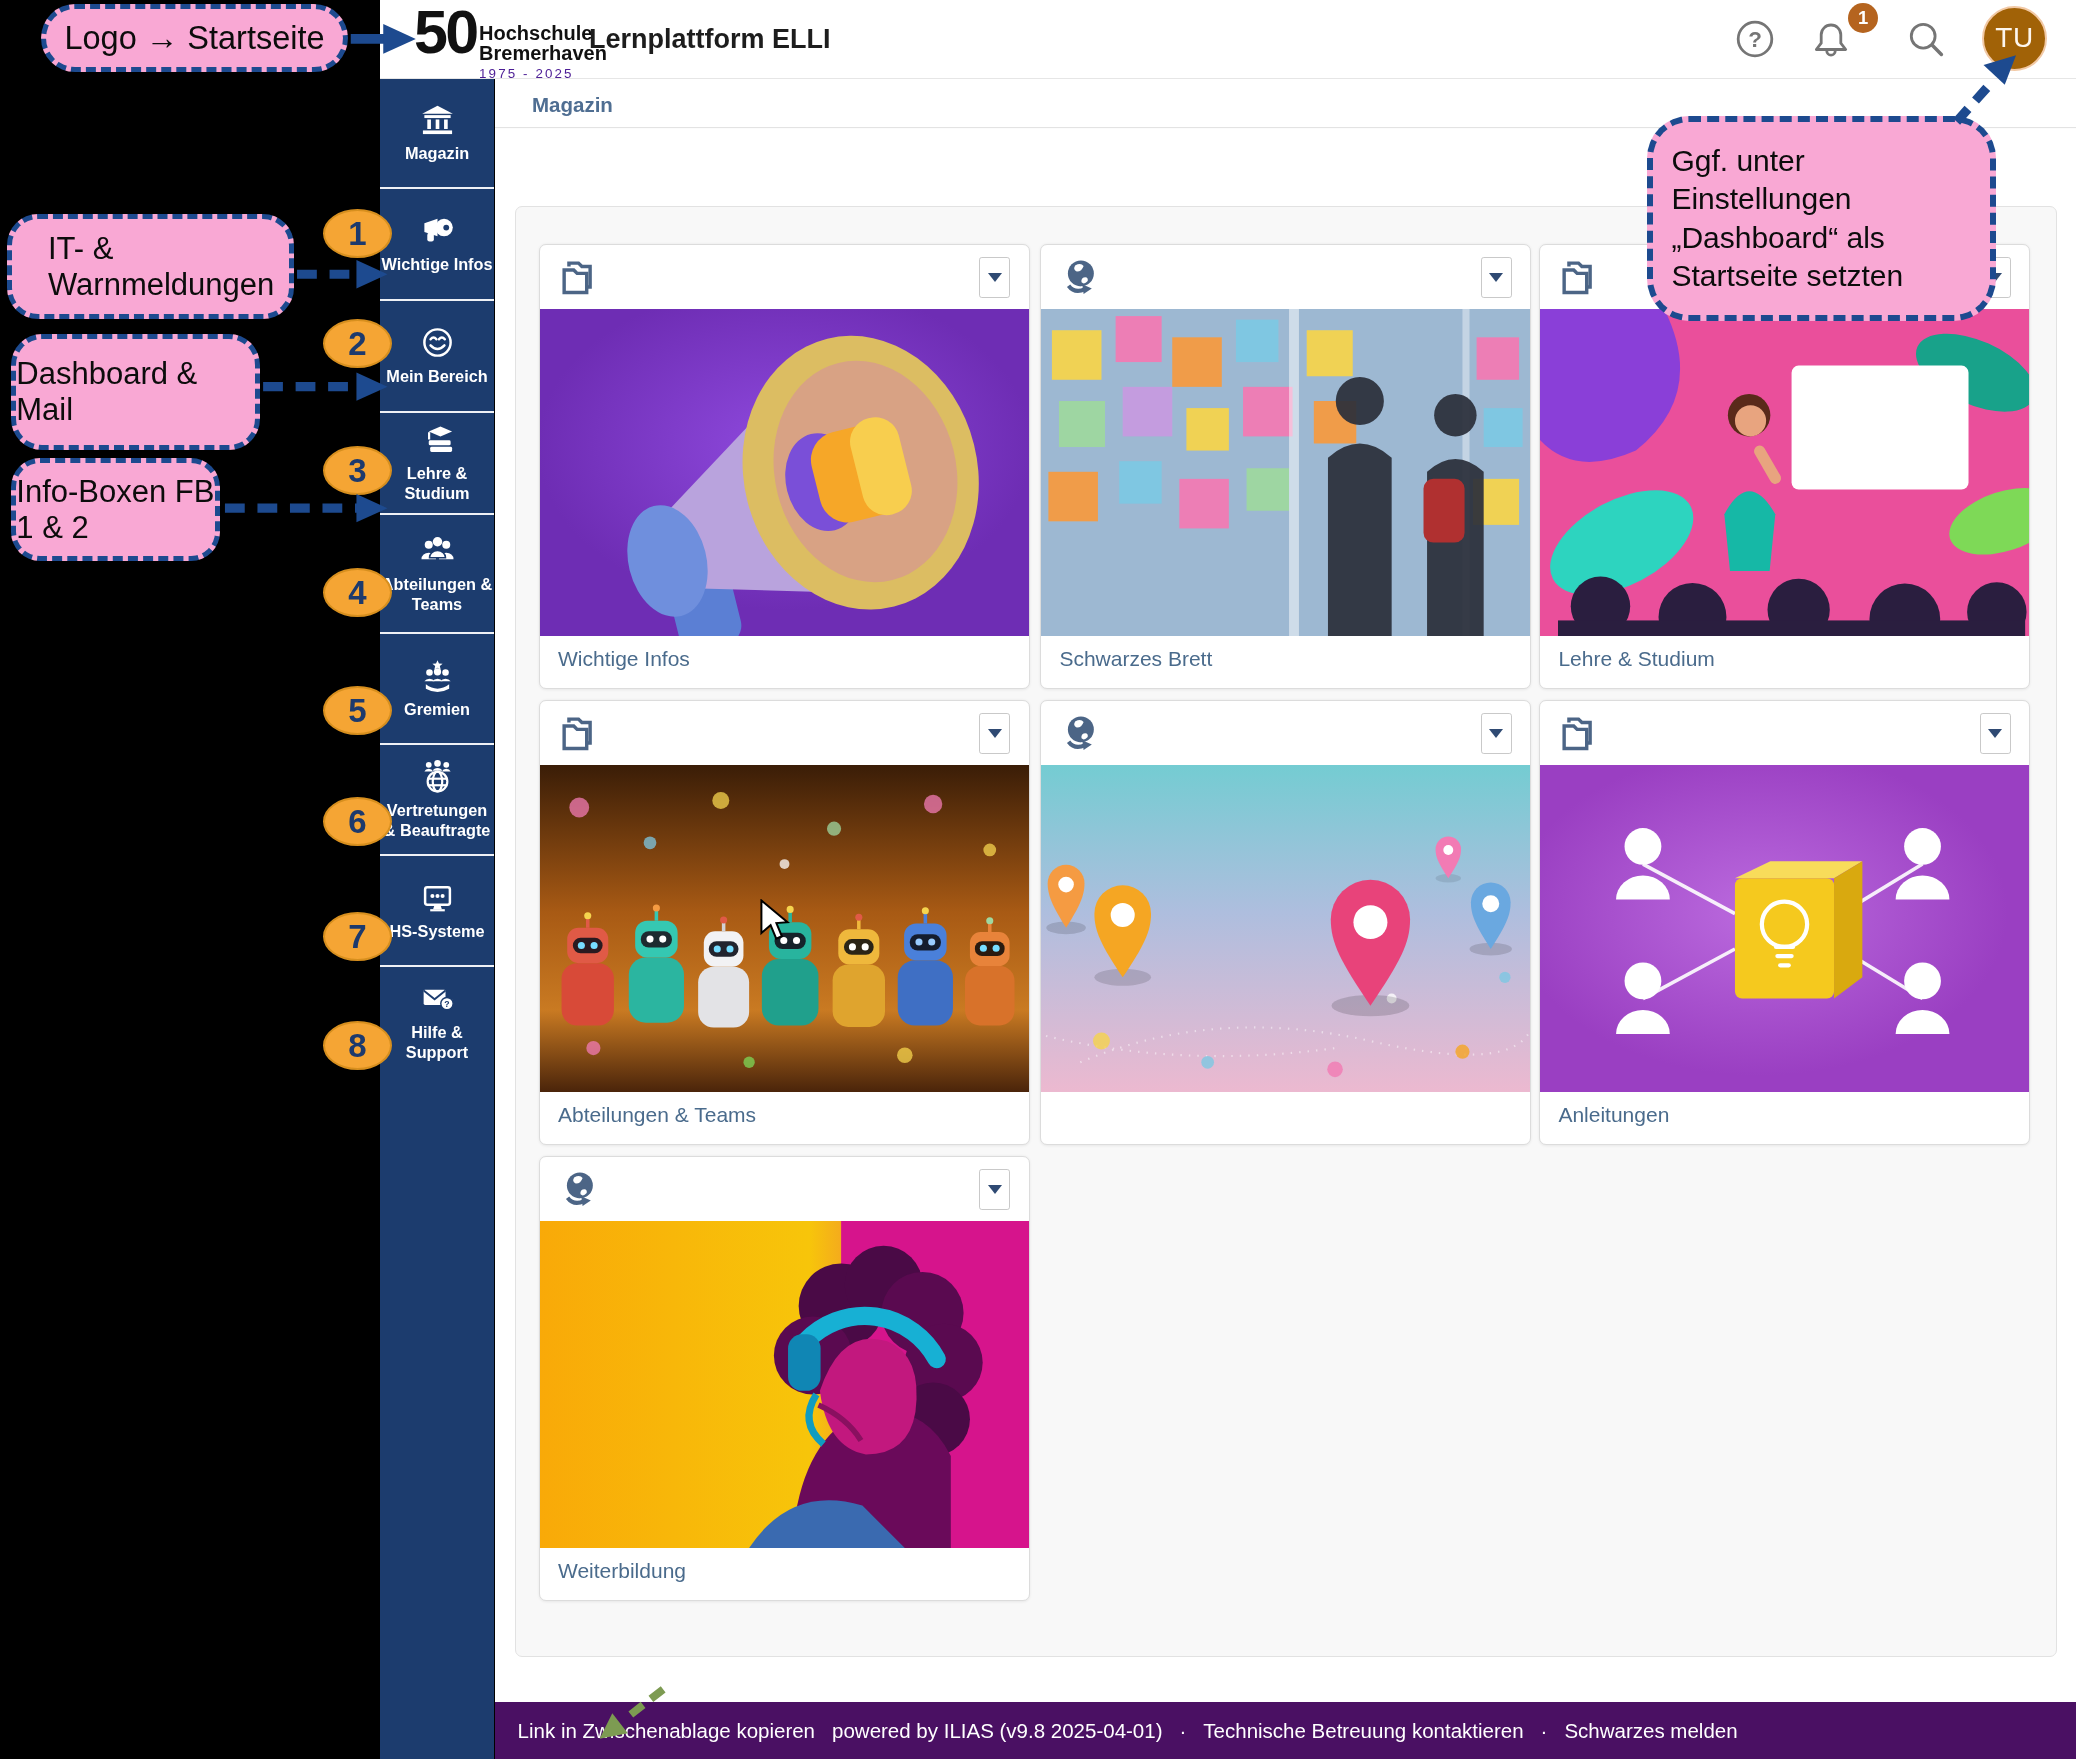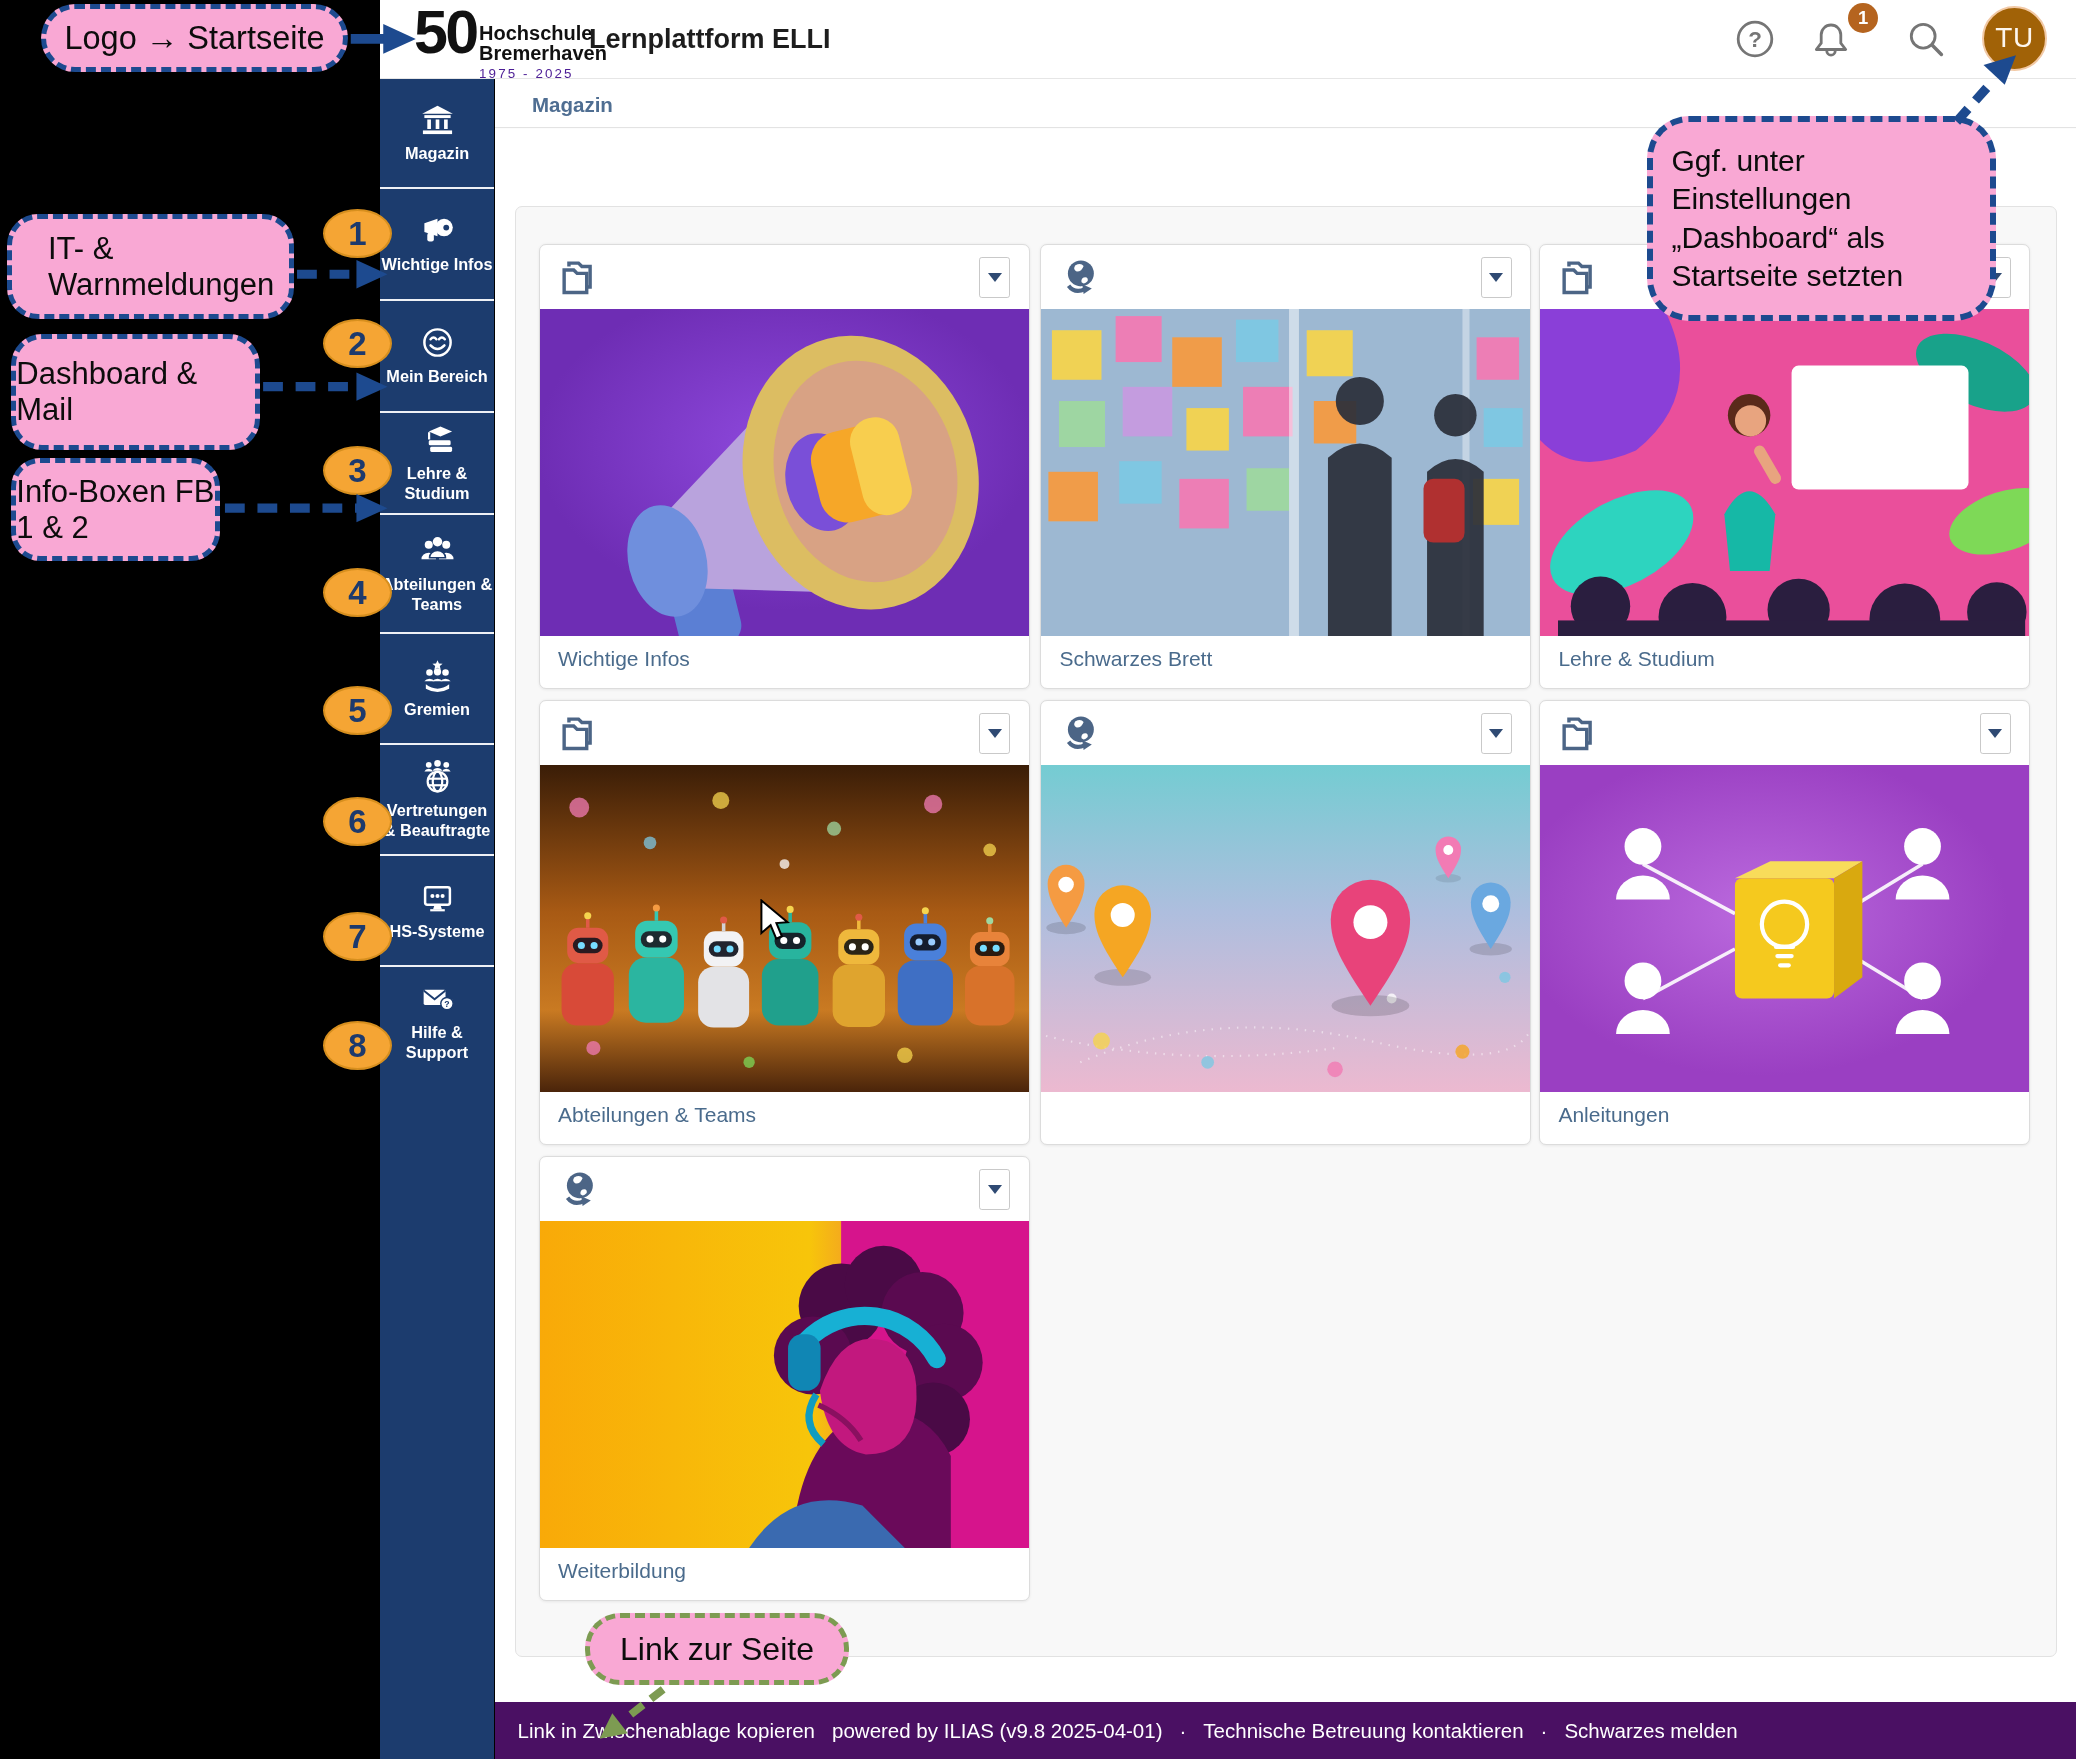--- a/index.html
+++ b/index.html
@@ -604,21 +604,20 @@
     <span class="flink">Technische Betreuung kontaktieren</span>
     <span>·</span>
     <span class="flink">Schwarzes melden</span>
   </div>
 
   <div class="callout co-logo">Logo → Startseite</div>
   <div class="callout co-1">IT- &amp; Warnmeldungen</div>
   <div class="callout co-2">Dashboard &amp; Mail</div>
   <div class="callout co-3">Info-Boxen FB 1 &amp; 2</div>
   <div class="callout co-dash">Ggf. unter Einstellungen „Dashboard“ als Startseite setzten</div>
-  <div class="callout co-link">Link zur Seite</div>
 
   <div class="numcircle" style="left:323px; top:209px;">1</div>
   <div class="numcircle" style="left:323px; top:319px;">2</div>
   <div class="numcircle" style="left:323px; top:446px;">3</div>
   <div class="numcircle" style="left:323px; top:568px;">4</div>
   <div class="numcircle" style="left:323px; top:686px;">5</div>
   <div class="numcircle" style="left:323px; top:797px;">6</div>
   <div class="numcircle" style="left:323px; top:912px;">7</div>
   <div class="numcircle" style="left:323px; top:1021px;">8</div>
 

